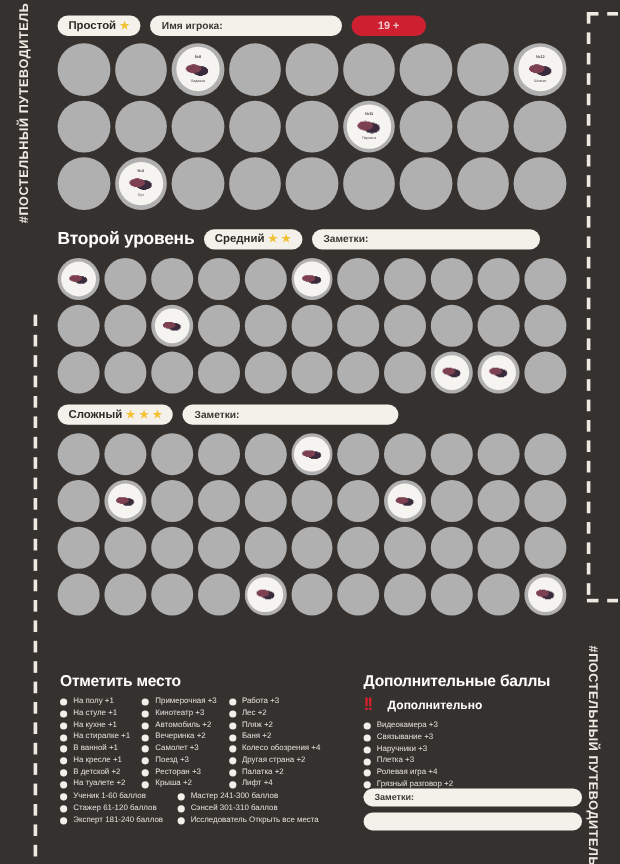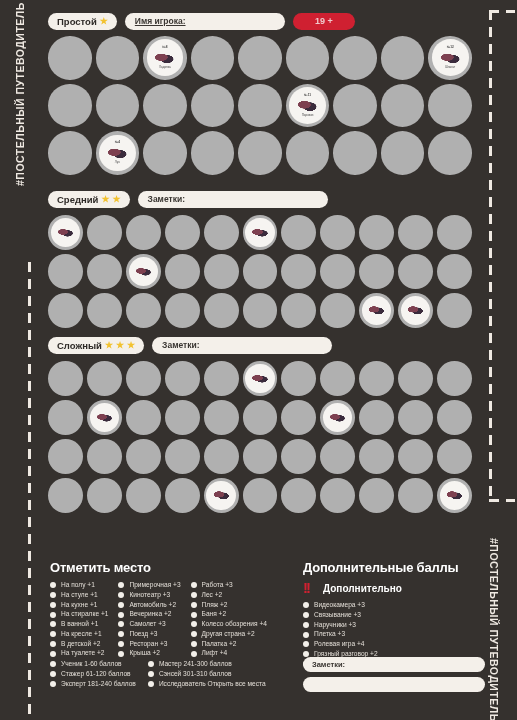--- a/index.html
+++ b/index.html
@@ -238,21 +238,21 @@
   <div class="dash-v dl-left"></div>
   <div class="dash-v dl-right"></div>
   <div class="dash-h dh-tr"></div>
   <div class="dash-h dh-br"></div>
 
   <div class="level-head" style="left:48px; top:12px;">
     <span class="pill">
       <span>Простой</span>
       <span class="star">★</span>
     </span>
-    <span class="field" style="width:160px;text-decoration:underline;">
+    <span class="field" style="width:160px;">
       <span>Имя игрока:</span>
     </span>
     <span class="badge-18">19 +</span>
   </div>
   <div class="grid" id="grid-0" style="left:48px; top:36px; width:424px; grid-template-columns:repeat(9,1fr);">
       <div class="cell"></div>
       <div class="cell"></div>
       <div class="cell filled">
         <div class="card">
           <div class="num">№8</div>
@@ -298,20 +298,21 @@
       <div class="cell"></div>
       <div class="cell"></div>
       <div class="cell"></div>
       <div class="cell"></div>
       <div class="cell"></div>
       <div class="cell"></div>
       <div class="cell"></div>
     </div>
 
   <div class="level-head" style="left:48px; top:190px;">
+    <span class="level-title">Второй уровень</span>
     <span class="pill">
       <span>Средний</span>
       <span class="star">★</span>
       <span class="star">★</span>
     </span>
     <span class="field" style="width:190px;">
       <span>Заметки:</span>
     </span>
   </div>
   <div class="grid" id="grid-1" style="left:48px; top:215px; width:424px; grid-template-columns:repeat(11,1fr);">

